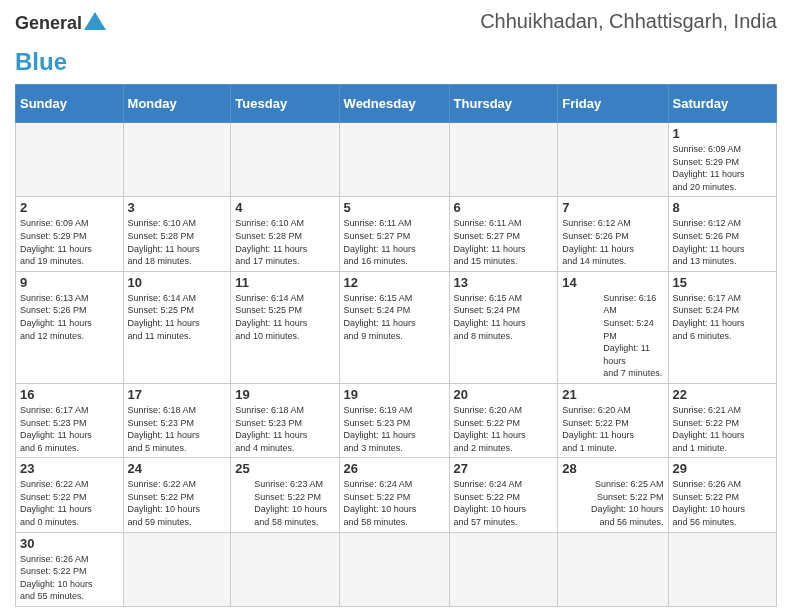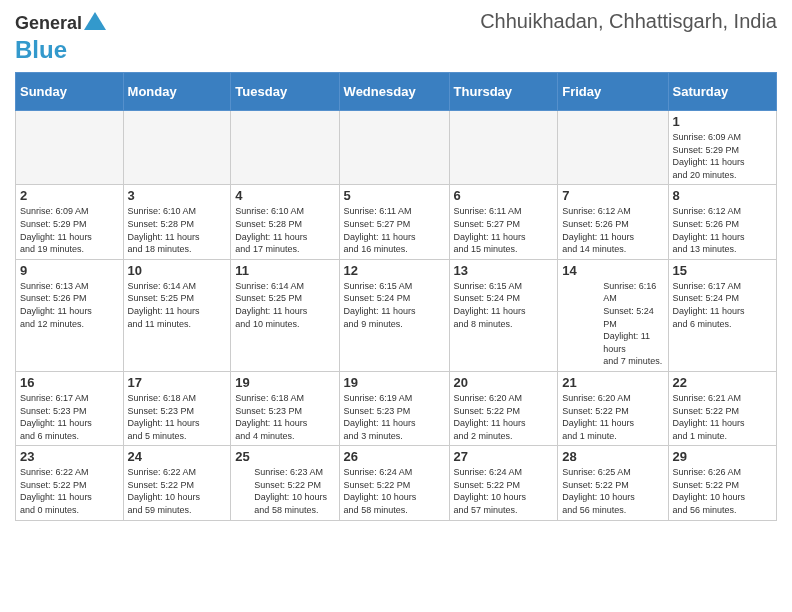--- a/index.html
+++ b/index.html
@@ -22,21 +22,21 @@
       margin-bottom: 8px;
     }
     .logo-wrapper {
       display: flex;
       flex-direction: column;
       align-items: flex-start;
     }
     .logo-icon {
       display: flex;
       align-items: center;
-      margin-bottom: 4px;
+      margin-bottom: 16px;
     }
     .title-section {
       text-align: right;
     }
     .month-title {
       font-size: 36px;
       font-weight: bold;
       color: #333;
       line-height: 1.1;
     }
@@ -320,28 +320,43 @@
           </td>
           <td>
             <span class="day-num">27</span>
             <div class="day-info" style="white-space: pre-line;">Sunrise: 6:24 AM
 Sunset: 5:22 PM
 Daylight: 10 hours
 and 57 minutes.</div>
           </td>
           <td>
             <span class="day-num">28</span>
-            <div class="day-info" style="white-space: pre-line;">Sunrise: 6:25 AM
+            <div class="day-info" style="white-space: pre-line; text-align: right;">Sunrise: 6:25 AM
 Sunset: 5:22 PM
 Daylight: 10 hours
 and 56 minutes.</div>
           </td>
           <td>
             <span class="day-num">29</span>
             <div class="day-info" style="white-space: pre-line;">Sunrise: 6:26 AM
 Sunset: 5:22 PM
 Daylight: 10 hours
 and 56 minutes.</div>
           </td>
+        </tr>
+        <tr class="last-row">
+          <td>
+            <span class="day-num">30</span>
+            <div class="day-info" style="white-space: pre-line;">Sunrise: 6:26 AM
+Sunset: 5:22 PM
+Daylight: 10 hours
+and 55 minutes.</div>
+          </td>
+          <td class="empty"></td>
+          <td class="empty"></td>
+          <td class="empty"></td>
+          <td class="empty"></td>
+          <td class="empty"></td>
+          <td class="empty"></td>
         </tr>
       </tbody>
   </table>
 </div>
 
 </body></html>

